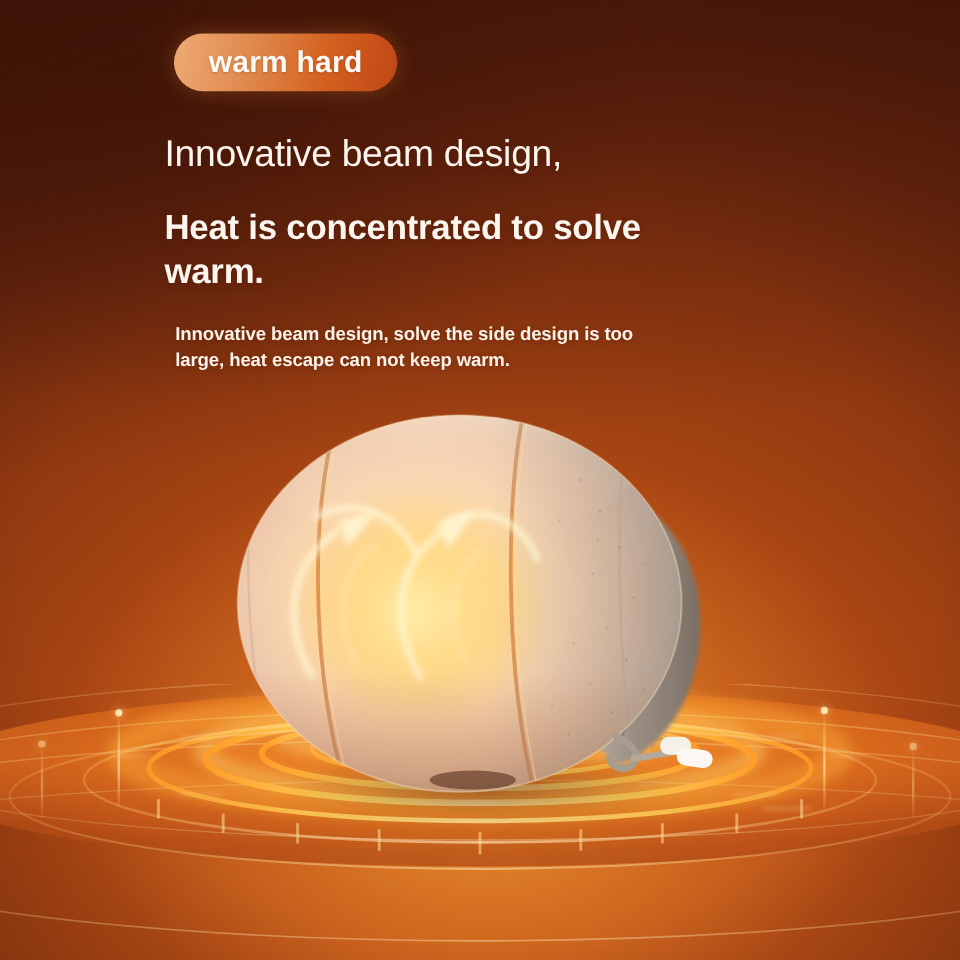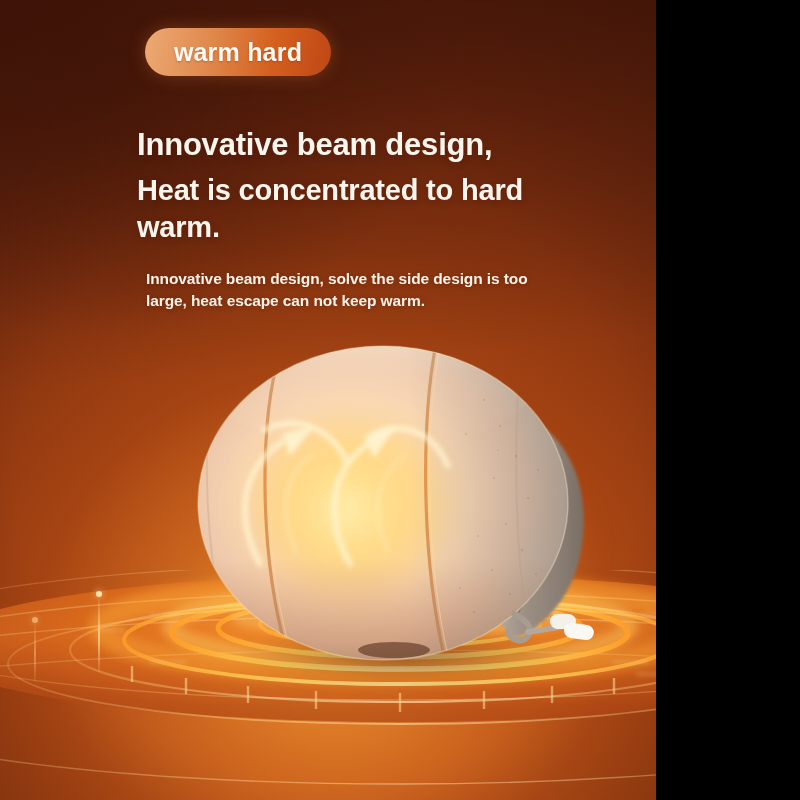--- a/index.html
+++ b/index.html
@@ -5,21 +5,21 @@
 <style>
   html, body {
     margin: 0;
     padding: 0;
     background: #000;
   }
   * { box-sizing: border-box; }
 
   .poster {
     position: relative;
-    width: 656px;
+    width: 800px;
     height: 800px;
     overflow: hidden;
     font-family: "Liberation Sans", sans-serif;
     background: #ef4444;
   }
 
   
   .bg-base {
     position: absolute;
     inset: 0;
@@ -79,25 +79,24 @@
     letter-spacing: 0.2px;
     text-shadow: 0 1px 2px rgba(120,40,10,0.35);
   }
 
   .headline-1 {
     position: absolute;
     left: 137px;
     top: 110px;
     color: #fdf6ef;
     font-size: 31px;
-    font-weight: 700;
+    font-weight: 400;
     letter-spacing: -0.2px;
     text-shadow: 0 2px 6px rgba(80,26,8,0.45);
     white-space: nowrap;
-    margin-top: 17px;
   }
   .headline-2 {
     position: absolute;
     left: 137px;
     top: 172px;
     width: 420px;
     color: #fdf6ef;
     font-size: 29px;
     font-weight: 700;
     line-height: 1.28;
@@ -446,18 +445,18 @@
   <div class="bg-vignette"></div>
 
   <div class="text-block">
 
     <div class="badge">
       <span class="badge-label">warm hard</span>
     </div>
 
     <div class="headline-1">Innovative beam design,</div>
 
-    <div class="headline-2">Heat is concentrated to hard warm.</div>
+    <div class="headline-2">Heat is concentrated to solve warm.</div>
 
     <div class="subdesc">Innovative beam design, solve the side design is too large, heat escape can not keep warm.</div>
   </div>
 
 </div>
 
 </body></html>

